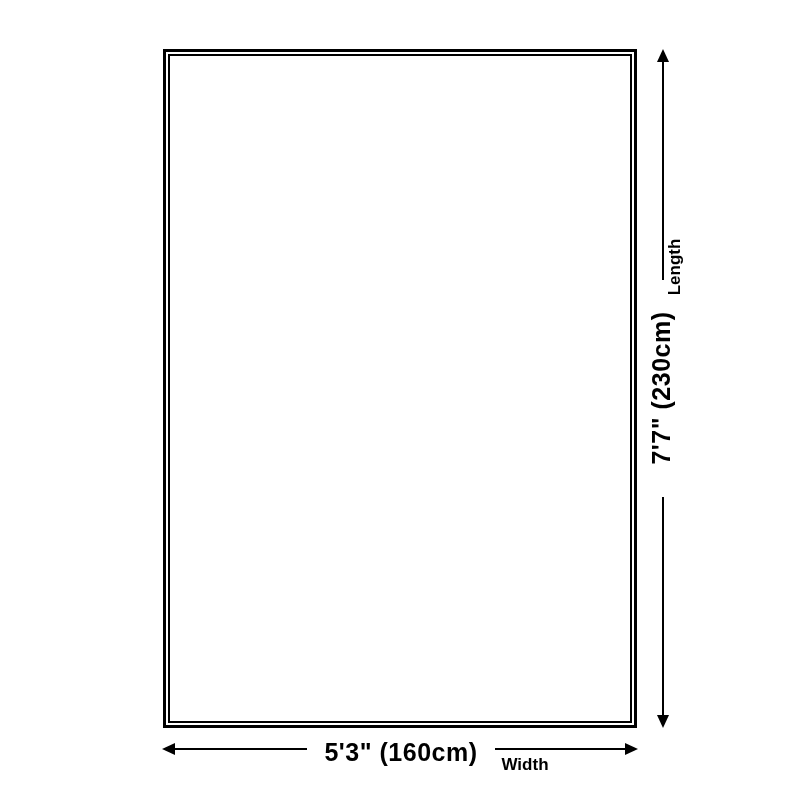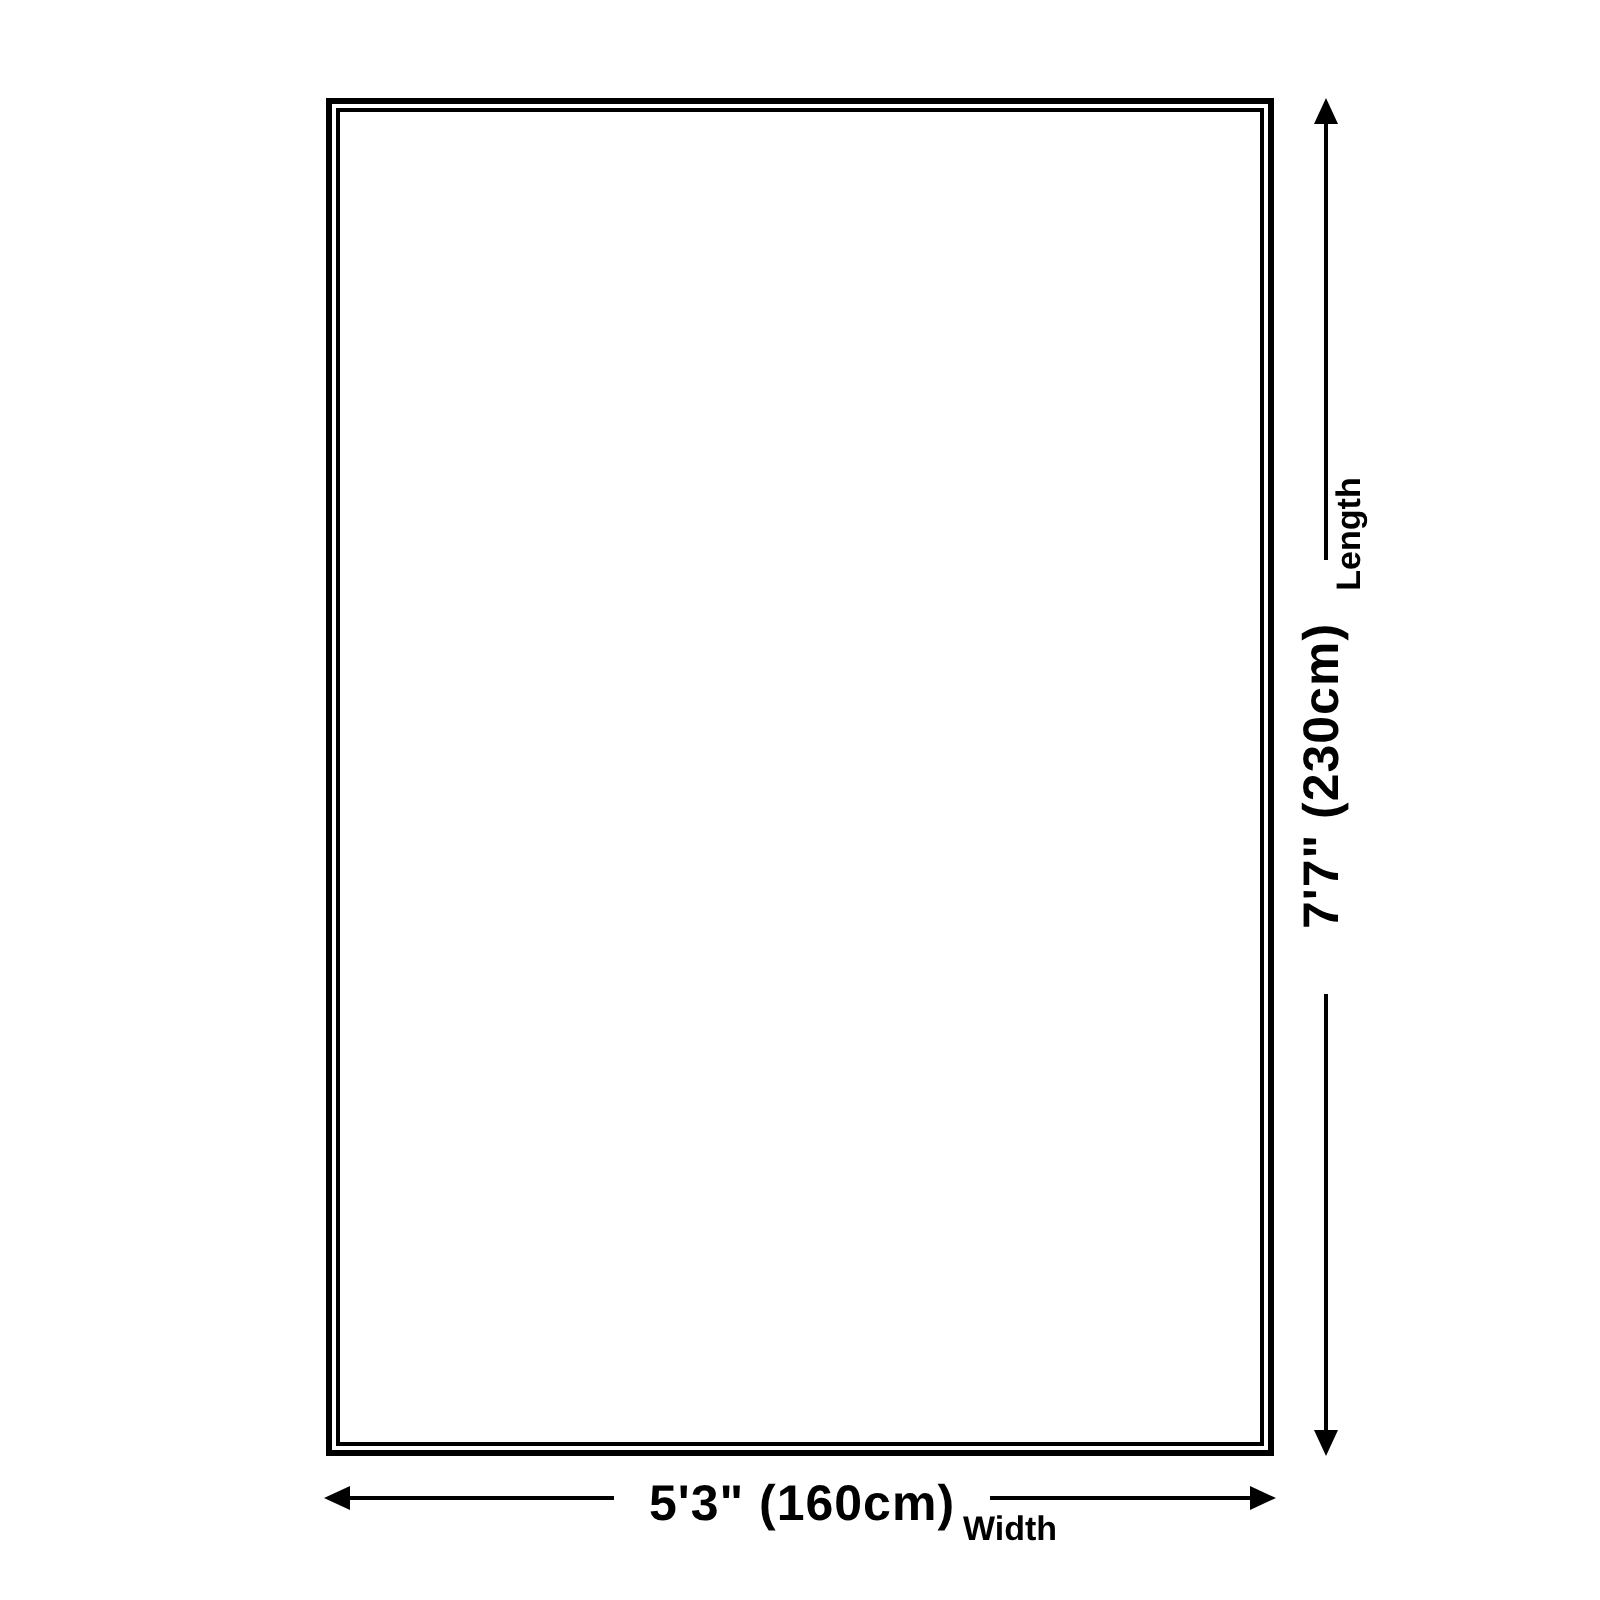--- a/index.html
+++ b/index.html
@@ -91,21 +91,21 @@
     font-weight: 700;
     text-align: center;
     white-space: nowrap;
   }
   .width-value {
     left: 301px; top: 738px;
     width: 200px; height: 28px;
     line-height: 28px;
   }
   .width-caption {
-    left: 475px; top: 756px;
+    left: 495px; top: 756px;
     width: 60px; height: 18px;
     line-height: 18px;
   }
   .length-value {
     left: 561px; top: 374px;
     width: 200px; height: 28px;
     line-height: 28px;
     transform: rotate(-90deg);
   }
   .length-caption {

